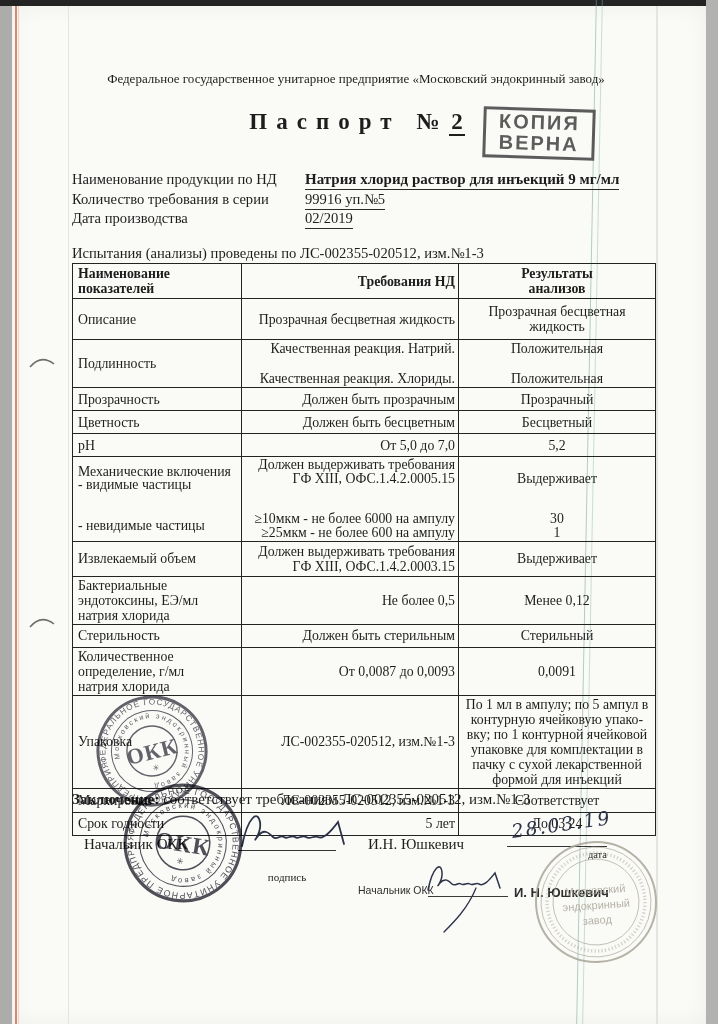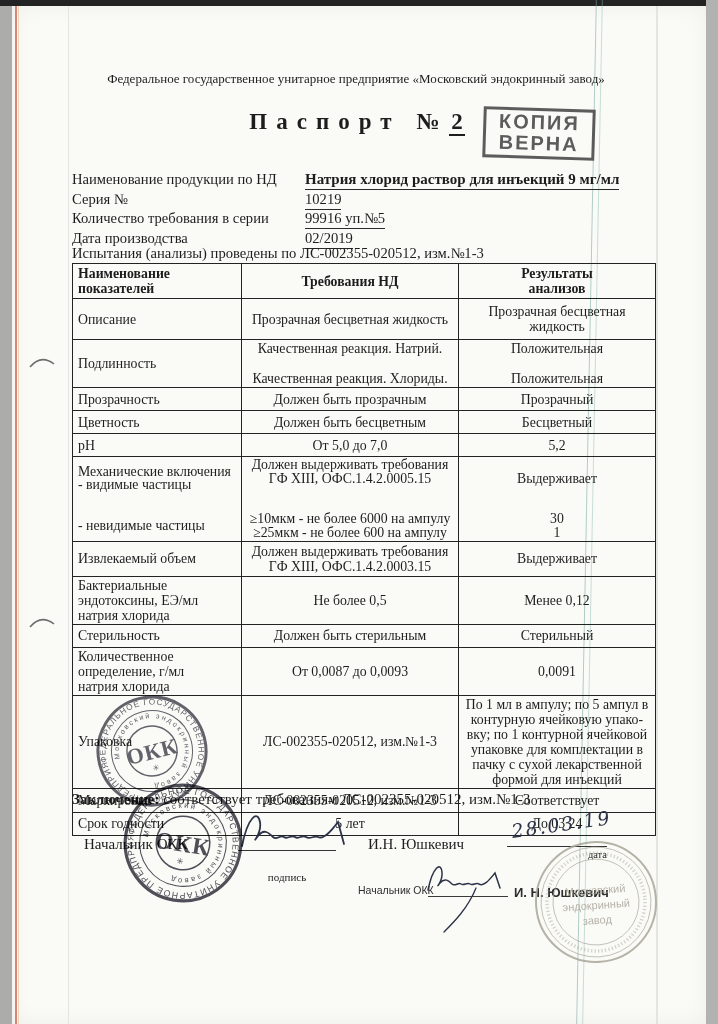--- a/index.html
+++ b/index.html
@@ -28,21 +28,21 @@
   .info-row{display:flex;height:19.5px;line-height:19px;}
   .info-row .lbl{flex:0 0 233px;}
   .info-row .val{border-bottom:1.2px solid #2a2a2a;align-self:flex-start;}
   .info-row .val.b{font-weight:bold;font-size:15px;}
   .tests-line{position:absolute;left:72px;top:245px;font-size:14.6px;}
   table.qc{position:absolute;left:72px;top:263px;border-collapse:collapse;table-layout:fixed;
            width:569px;font-size:13.8px;}
   table.qc td,table.qc th{border:1.6px solid #232323;padding:1px 3px;vertical-align:middle;overflow:hidden;}
   table.qc th{font-weight:bold;text-align:center;line-height:16px;}
   table.qc .c-name{width:160px;text-align:left;padding-left:5px;margin-top:24px;}
-  table.qc .c-req{width:210px;text-align:center;}
+  table.qc .c-req{width:210px;text-align:right;}
   table.qc .c-res{width:190px;text-align:center;}
   table.qc span{white-space:pre-line;display:block;line-height:15px;}
   tr.r6 span{line-height:13.6px;}
   td.vtop{vertical-align:top;}
   .conclusion{position:absolute;left:72px;top:791px;font-size:15px;}
   .conclusion .lab{font-weight:bold;}
   .sign-role{position:absolute;left:84px;top:836px;font-size:15px;}
   .sign-name{position:absolute;left:368px;top:836px;font-size:15px;}
   .sig-line{position:absolute;left:238px;top:830px;width:98px;border-bottom:1.3px solid #333;height:20px;}
   .sig-caption{position:absolute;left:238px;top:871px;width:98px;text-align:center;font-size:11px;}
@@ -91,24 +91,20 @@
     <div>КОПИЯ</div>
     <div>ВЕРНА</div>
   </div>
 
   <div class="info">
     <div class="info-row">
       <span class="lbl">Наименование продукции по НД</span>
       <span class="val b">Натрия хлорид раствор для инъекций 9 мг/мл</span>
     </div>
     <div class="info-row">
-      <span class="lbl">Серия №</span>
-      <span class="val">10219</span>
-    </div>
-    <div class="info-row">
       <span class="lbl">Количество требования в серии</span>
       <span class="val">99916 уп.№5</span>
     </div>
     <div class="info-row">
       <span class="lbl">Дата производства</span>
       <span class="val">02/2019</span>
     </div>
   </div>
   <div class="tests-line">Испытания (анализы) проведены по ЛС-002355-020512, изм.№1-3</div>
 

